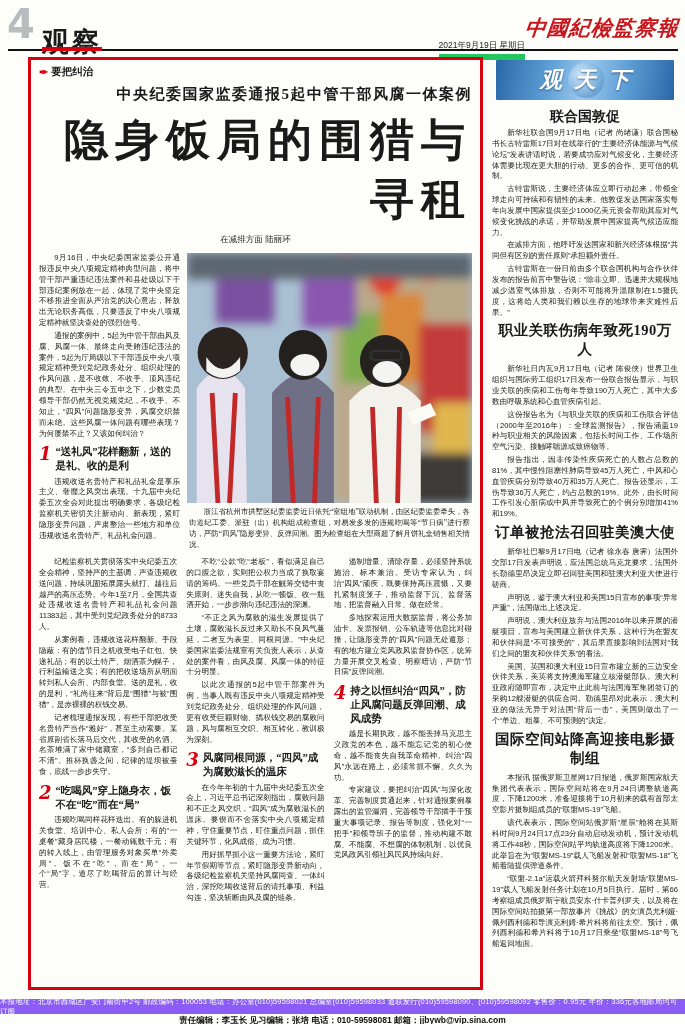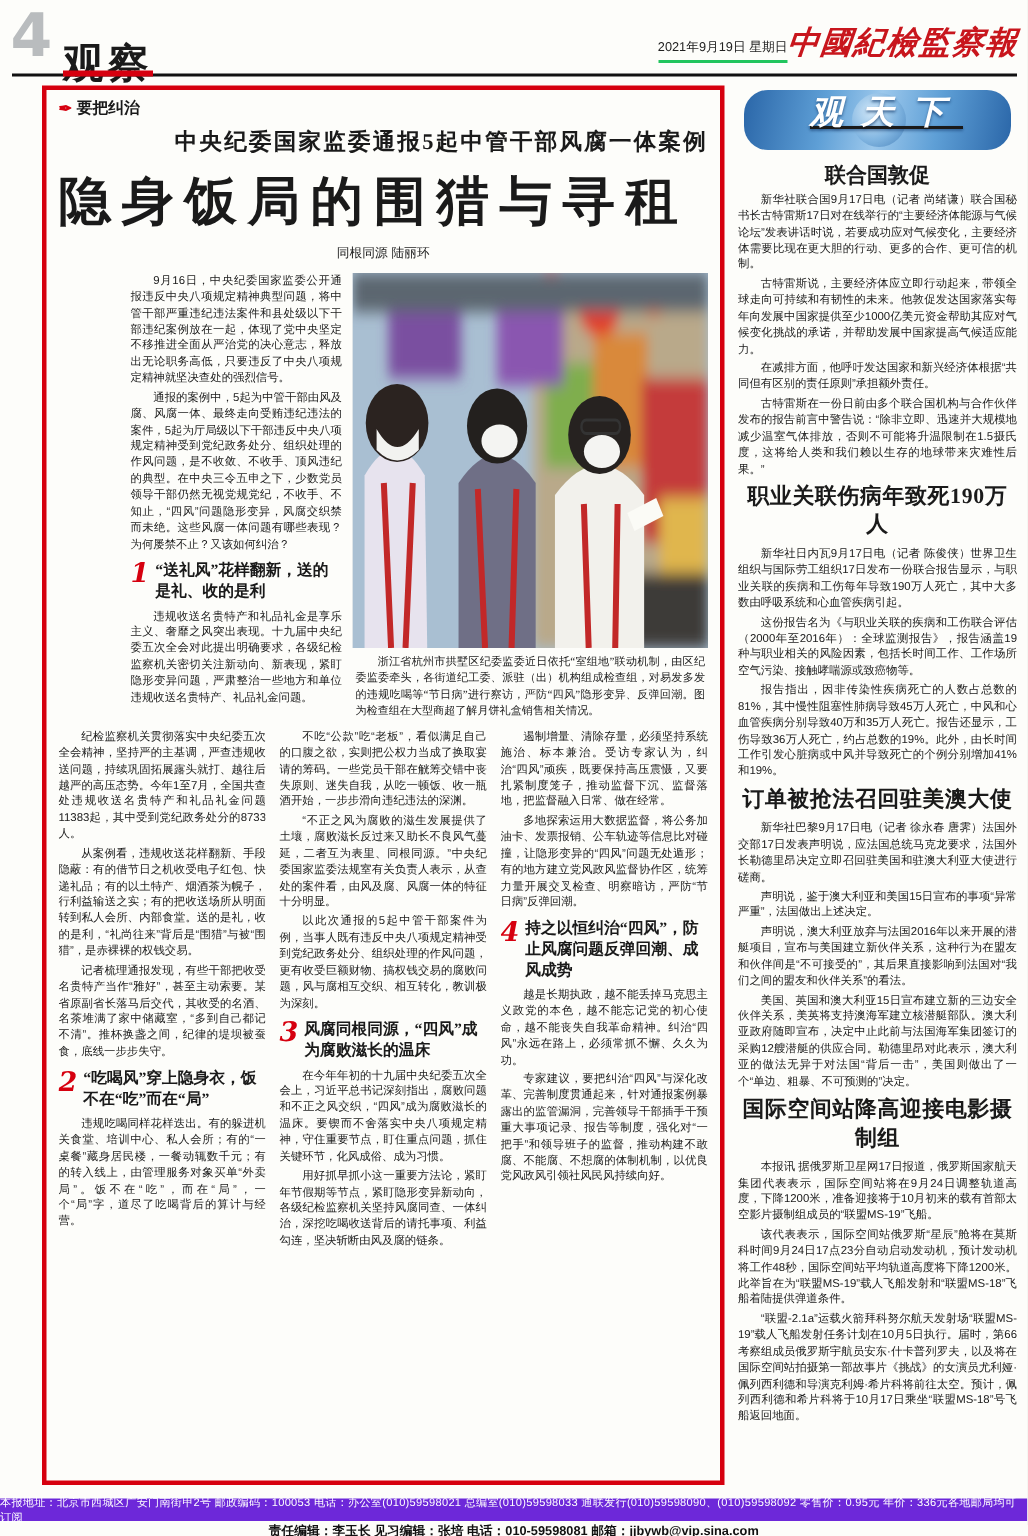--- a/index.html
+++ b/index.html
@@ -6,66 +6,66 @@
   .page{position:relative;width:685px;height:1024px;background:#fdfdfa;overflow:hidden;
         font-family:"Liberation Sans",sans-serif;color:#1a1a1a;}
   
   .hdr{position:absolute;left:0;top:0;width:685px;height:50px;}
   .pagenum{position:absolute;left:7px;top:4px;font-size:40px;line-height:1;color:#b9bcbe;
            font-weight:bold;font-family:"DejaVu Sans",sans-serif;}
   .secname{position:absolute;left:42px;top:24px;font-size:27px;font-weight:900;letter-spacing:3px;
            font-family:"Liberation Serif",serif;}
   .hdr-rule{position:absolute;left:8px;right:7px;top:49px;height:2px;background:#111;}
   .hdr-red{position:absolute;left:42px;top:47px;width:60px;height:4px;background:#d6000f;}
-  .dateline{position:absolute;right:160px;top:26px;font-size:8.5px;color:#222;
-            border-bottom:2px solid #22c55e;padding-bottom:2px;}
+  .dateline{position:absolute;right:160px;top:40px;font-size:8.5px;color:#222;
+            border-bottom:6px solid #22c55e;padding-bottom:2px;}
   .masthead{position:absolute;right:6px;top:14px;font-size:21px;color:#c8161d;font-weight:900;
             font-family:"Liberation Serif",serif;font-style:italic;letter-spacing:1px;
             transform:skewX(-6deg);}
   
   .mainbox{position:absolute;left:28px;top:57px;width:455px;height:933px;box-sizing:border-box;
            border:3px solid #d6000f;padding:5px 8px;background:#fdfdfa;overflow:hidden;}
   .tagrow{display:flex;align-items:center;gap:3px;font-size:10.5px;font-weight:900;}
   .tagicon{color:#d6000f;font-size:11px;}
   .kicker{text-align:right;font-size:15px;font-weight:700;letter-spacing:1.5px;margin-top:6px;
           font-family:"Liberation Serif",serif;}
-  .bigtitle{text-align:left;font-size:35px;font-weight:900;letter-spacing:7px;margin:7px 0 5px;
+  .bigtitle{text-align:right;font-size:44px;font-weight:900;letter-spacing:7px;margin:7px 0 5px;
             font-family:"Liberation Serif",serif;}
   .byline{text-align:center;font-size:8.5px;color:#222;margin-bottom:7px;}
-  .row1{display:flex;gap:7px;height:298px;overflow:hidden;margin-left:48px;}
+  .row1{display:flex;gap:7px;height:298px;overflow:hidden;}
   .colL{width:141px;flex:none;overflow:hidden;}
   .photoblock{flex:1;overflow:hidden;}
   .mphoto{height:250px;overflow:hidden;background:#8fa8bd;}
   .mphoto svg{display:block;width:100%;height:100%;}
   .mcaption{font-size:7.4px;line-height:1.5;text-align:justify;text-indent:2em;margin:3px 2px 0;
             color:#222;font-family:"Liberation Serif",serif;}
   .row2{display:flex;gap:9px;height:516px;overflow:hidden;margin-top:6px;}
   .bodycol{flex:1;overflow:hidden;}
   .body-p{font-size:7.6px;line-height:1.43;text-align:justify;text-indent:2em;margin:0 0 2px;}
   .sec-head{display:flex;align-items:flex-start;gap:4px;font-size:10.5px;font-weight:900;
             line-height:1.3;margin:6px 0 4px;font-family:"Liberation Serif",serif;}
   .sec-num{color:#d6000f;font-size:18px;line-height:1;font-style:italic;flex:none;
            font-family:"DejaVu Serif",serif;}
   
   .world{position:absolute;left:492px;top:58px;width:186px;height:918px;overflow:hidden;}
-  .banner{height:40px;margin:2px 4px 8px;border-radius:16px;position:relative;overflow:hidden;
+  .banner{height:40px;margin:2px 4px 8px;border-radius:1px;position:relative;overflow:hidden;
           background:linear-gradient(100deg,#2a66a8 0%,#5e9fd6 30%,#9cc8ec 50%,#5e9fd6 72%,#2a66a8 100%);
-          display:flex;justify-content:center;text-decoration:underline;}
+          display:flex;align-items:center;justify-content:center;}
   .banner .globe{position:absolute;left:72px;top:2px;width:36px;height:36px;border-radius:50%;
           background:radial-gradient(circle at 35% 35%,#d9ecfa,#7fb4e0 55%,#3c78b4);opacity:.85;}
   .banner .btxt{position:relative;color:#fff;font-size:22px;font-weight:900;letter-spacing:12px;
           font-family:"Liberation Serif",serif;font-style:italic;text-indent:12px;
           text-shadow:0 1px 2px rgba(20,60,110,.7);}
   .w-kicker{text-align:center;font-size:14px;font-weight:700;margin:4px 0 2px;
             font-family:"Liberation Serif",serif;}
   .w-title{text-align:center;font-size:14.5px;font-weight:900;margin:3px 0 5px;letter-spacing:.5px;
            font-family:"Liberation Serif",serif;}
   .world .body-p{font-size:7.6px;}
   
-  .footbar{position:absolute;left:0;top:999px;width:685px;height:15px;background:#6d28d9;
+  .footbar{position:absolute;left:0;top:999px;width:685px;height:15px;background:#8b5cf6;
            color:#fff;font-size:7.4px;display:flex;align-items:center;justify-content:center;
            letter-spacing:.2px;}
   .editorline{position:absolute;left:0;top:1015px;width:685px;text-align:center;font-size:8.5px;
            font-weight:700;color:#111;}
 </style>
 </head>
 <body>
 
 <div class="page">
 
@@ -78,21 +78,21 @@
     <div class="hdr-red"></div>
   </div>
 
   <div class="mainbox">
     <div class="tagrow">
       <span class="tagicon">✒</span>
       <span>要把纠治</span>
     </div>
     <div class="kicker">中央纪委国家监委通报5起中管干部风腐一体案例</div>
     <div class="bigtitle">隐身饭局的围猎与寻租</div>
-    <div class="byline">同根同源 陆丽环</div>
+    <div class="byline">在减排方面 陆丽环</div>
 
     <div class="row1">
       <div class="colL">
           <p class="body-p">9月16日，中央纪委国家监委公开通报违反中央八项规定精神典型问题，将中管干部严重违纪违法案件和县处级以下干部违纪案例放在一起，体现了党中央坚定不移推进全面从严治党的决心意志，释放出无论职务高低，只要违反了中央八项规定精神就坚决查处的强烈信号。</p>
           <p class="body-p">通报的案例中，5起为中管干部由风及腐、风腐一体、最终走向受贿违纪违法的案件，5起为厅局级以下干部违反中央八项规定精神受到党纪政务处分、组织处理的作风问题，是不收敛、不收手、顶风违纪的典型。在中央三令五申之下，少数党员领导干部仍然无视党规党纪，不收手、不知止，“四风”问题隐形变异，风腐交织禁而未绝。这些风腐一体问题有哪些表现？为何屡禁不止？又该如何纠治？</p>
           <div class="sec-head">
             <span class="sec-num">1</span>
             <span>“送礼风”花样翻新，送的是礼、收的是利</span>
           </div>
           <p class="body-p">违规收送名贵特产和礼品礼金是享乐主义、奢靡之风突出表现。十九届中央纪委五次全会对此提出明确要求，各级纪检监察机关密切关注新动向、新表现，紧盯隐形变异问题，严肃整治一些地方和单位违规收送名贵特产、礼品礼金问题。</p>

